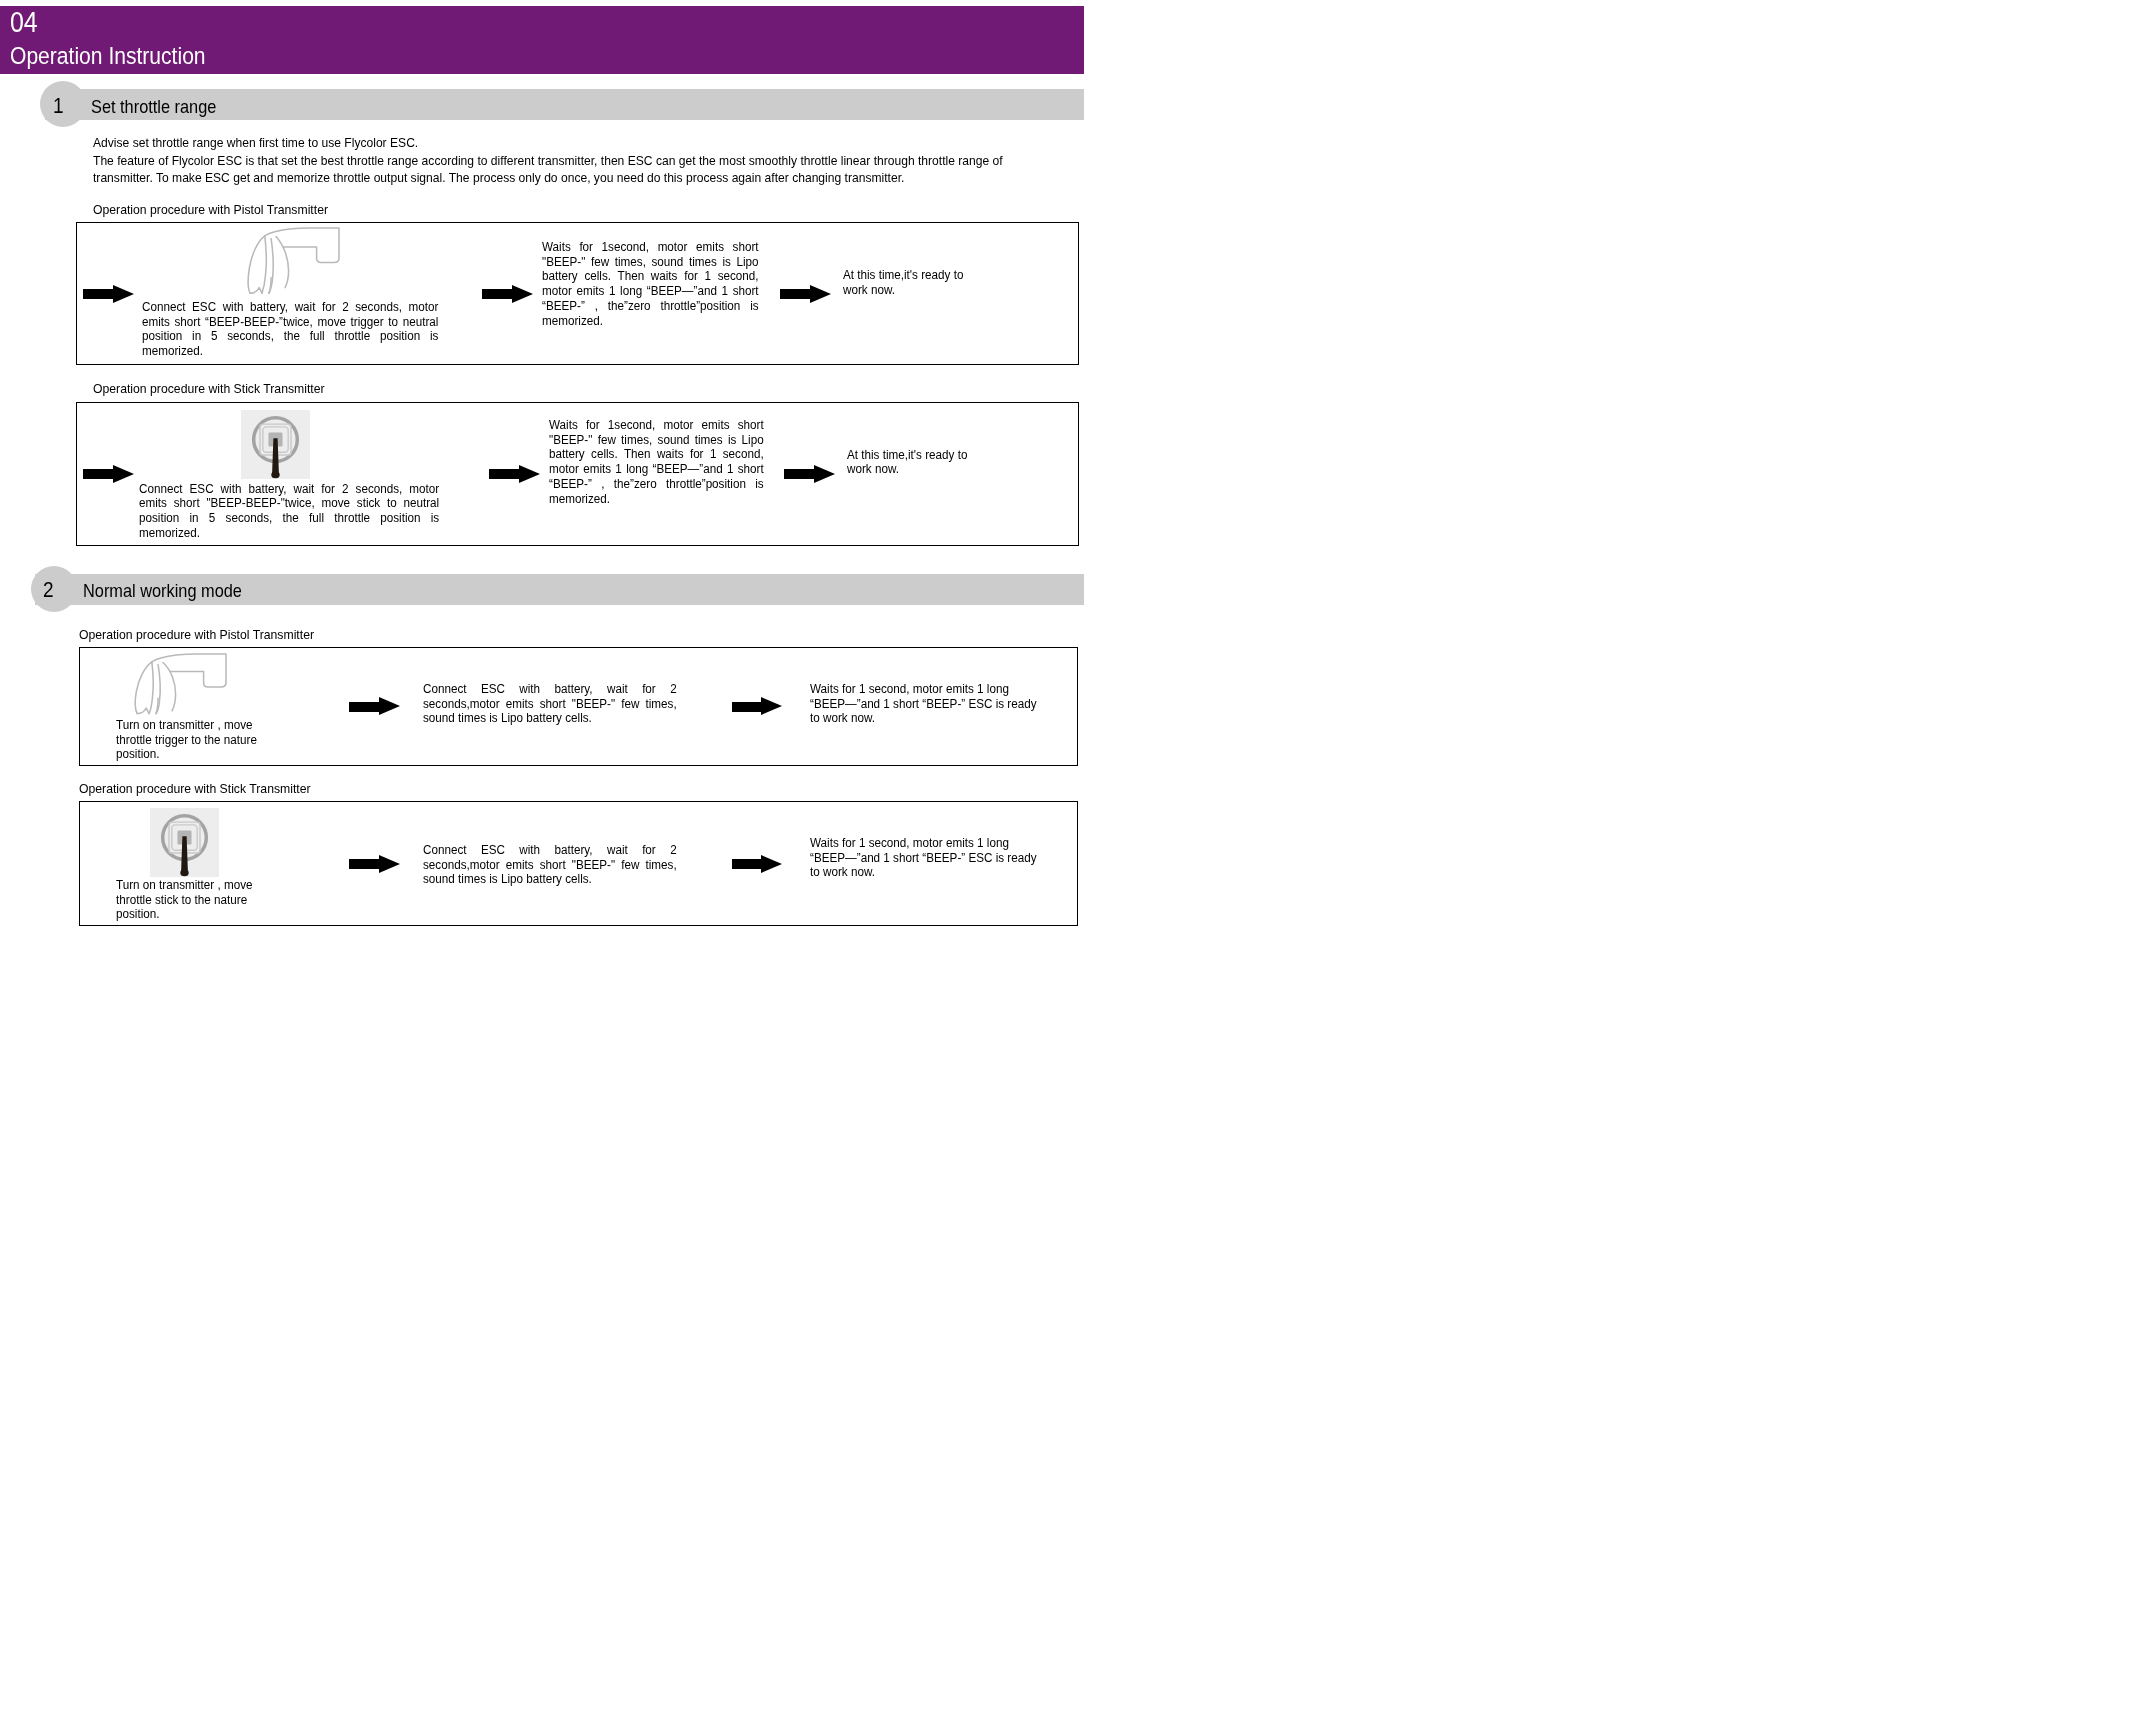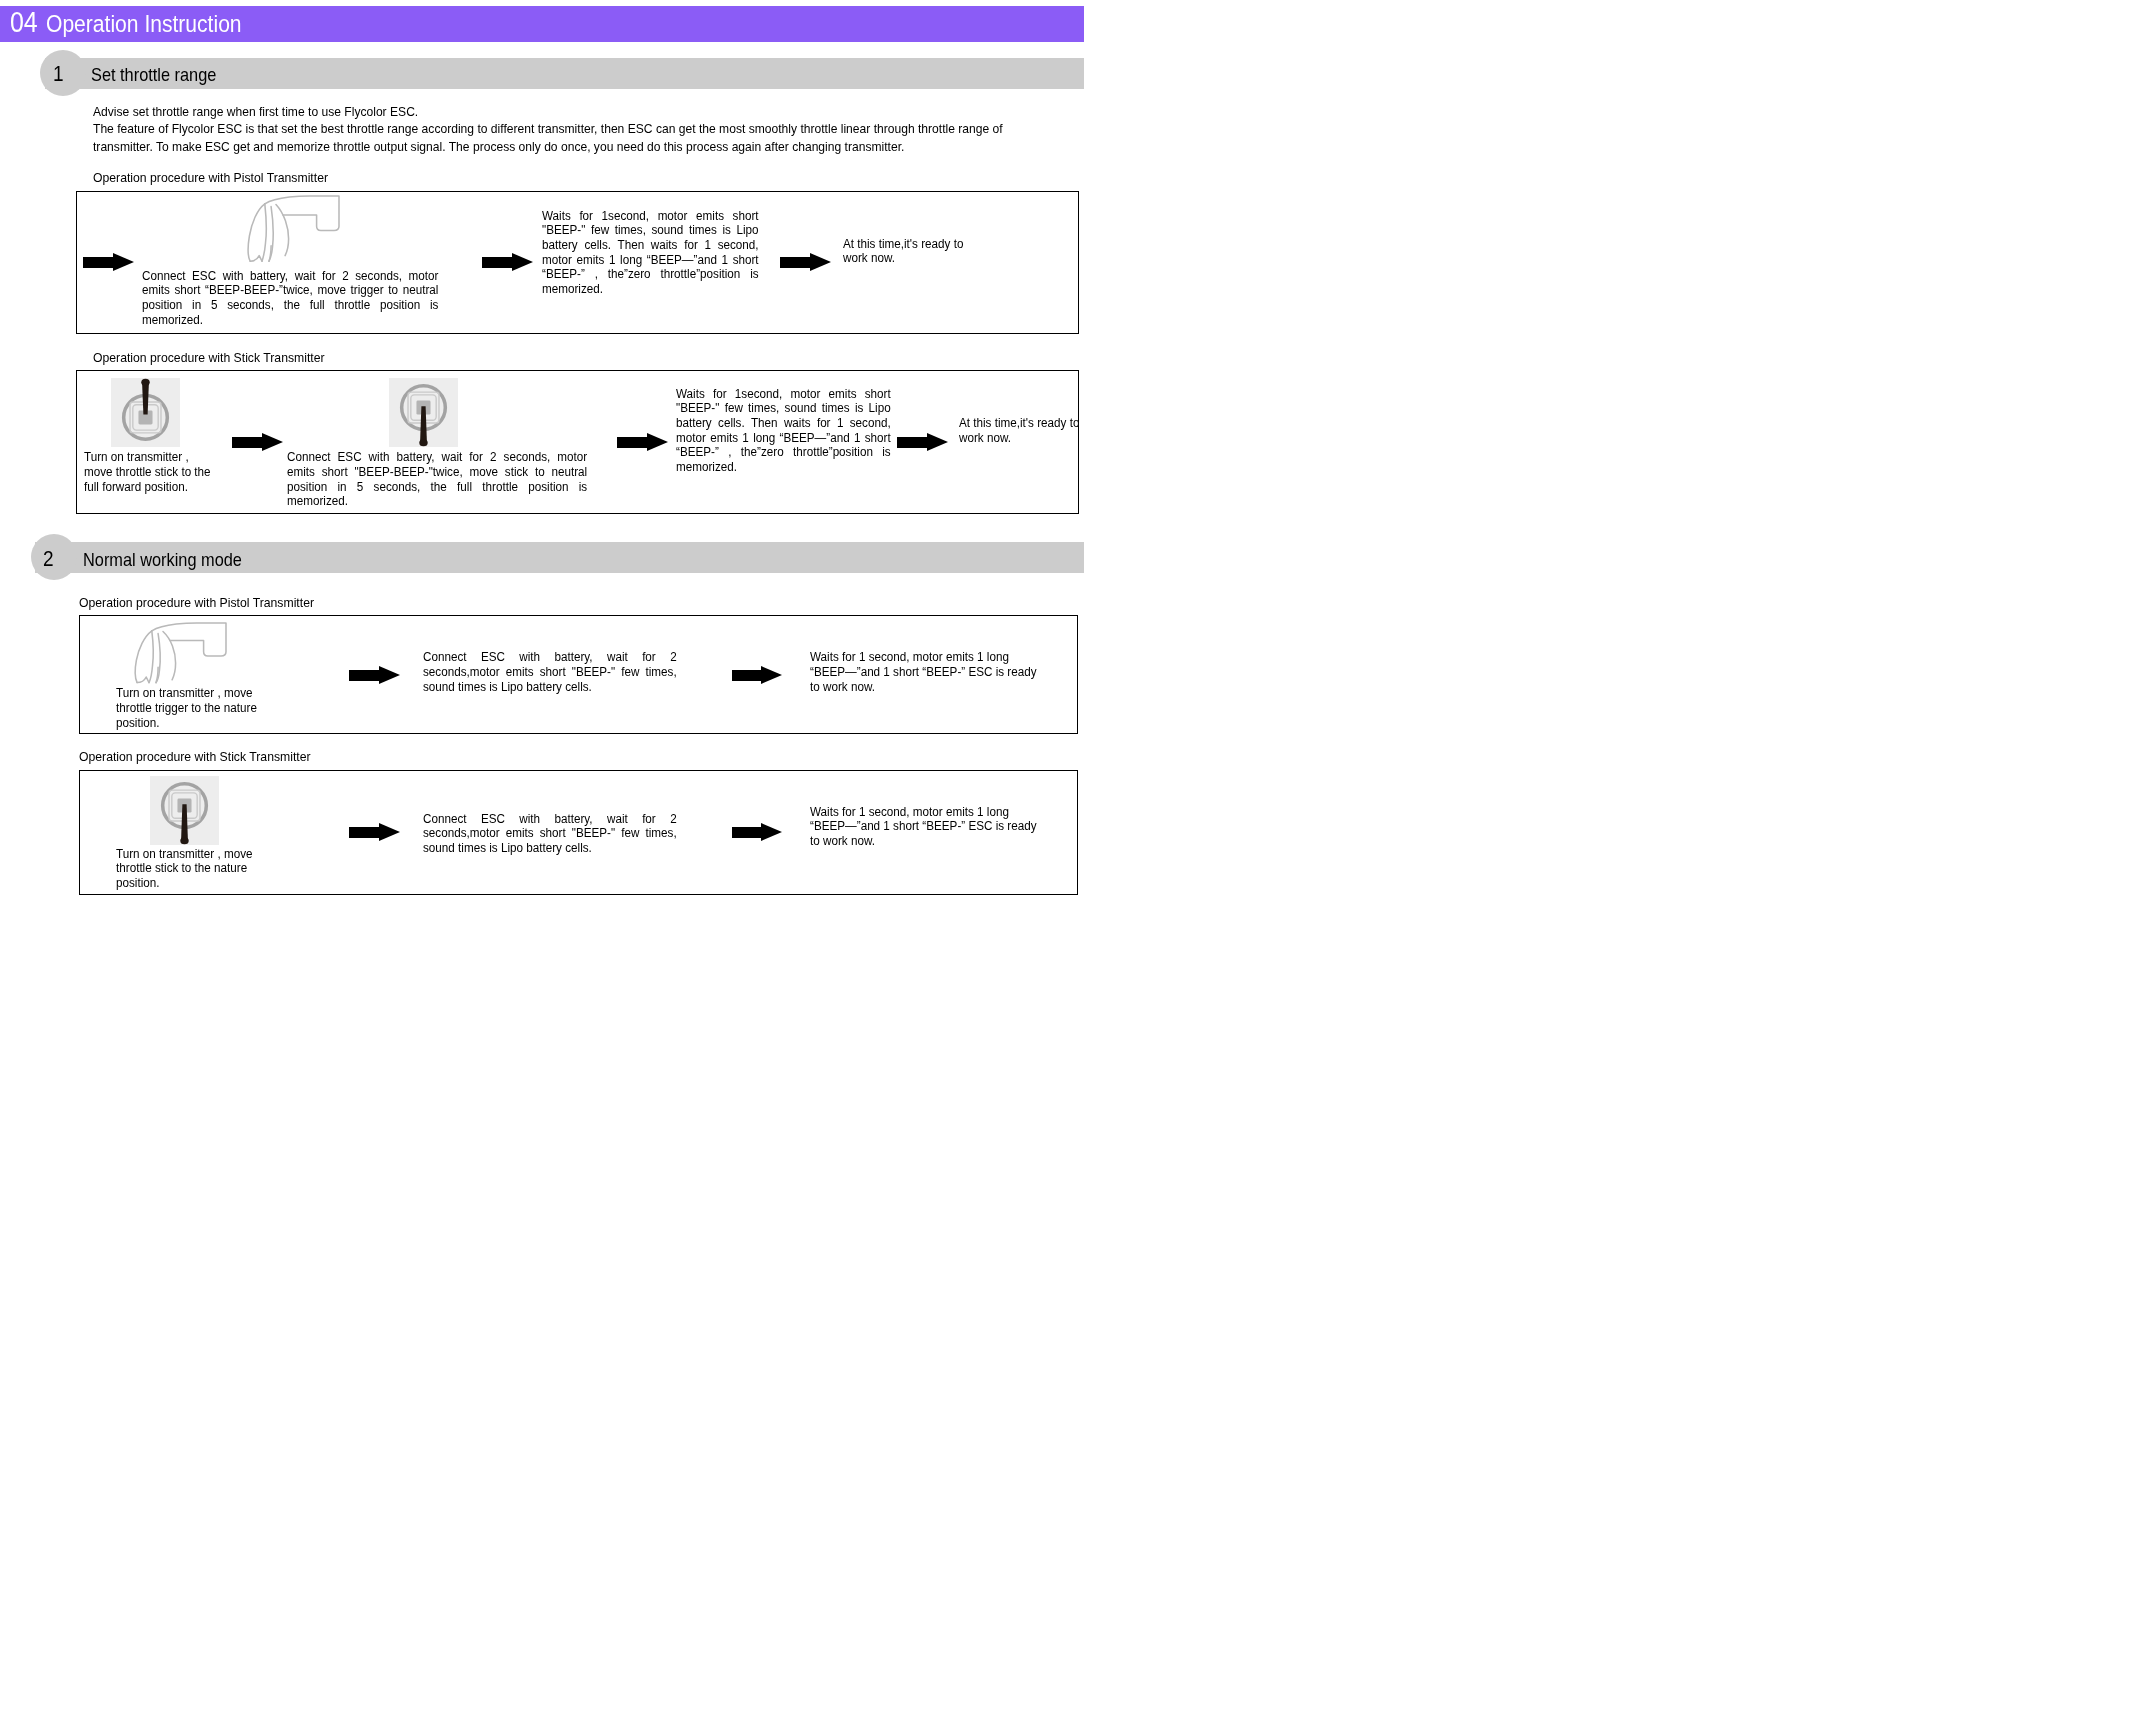--- a/index.html
+++ b/index.html
@@ -8,25 +8,25 @@
     width:1084px;
     background:#ffffff;
     font-family:"Liberation Sans","DejaVu Sans",sans-serif;
     color:#000;
     -webkit-font-smoothing:antialiased;
   }
   .page{position:relative;width:1084px;min-height:879px;overflow:hidden;}
 
   
   .chapter-bar{
-    background:#8b5cf6;color:#fff;
+    background:#701a75;color:#fff;
     margin:5.6px 0 0 0;
     padding:2.8px 0 4.9px 9.8px;
     display:flex;align-items:baseline;gap:7px;
-    width:1084px;box-sizing:border-box;
+    width:1084px;box-sizing:border-box;flex-direction:column;
   }
   .chapter-num{
     font-size:29px;line-height:1;font-weight:400;
     letter-spacing:0px;transform:scaleX(.86);transform-origin:left center;
   }
   .chapter-title{
     font-size:24.5px;line-height:1;font-weight:400;
     transform:scaleX(.86);transform-origin:left center;
     margin-left:-2.8px;
   }
@@ -198,35 +198,20 @@
 
     <div class="cell" style="width:137px;height:100%;">
       <div class="cap blk" style="left:7px;top:45px;width:130px;">At this time,it's ready to work now.</div>
     </div>
   </div>
 
   <div class="sub-label p2">Operation procedure with Stick Transmitter</div>
 
   <div class="flowbox fb2">
 
-    <div class="cell" style="width:159px;height:100%;">
-      <div class="blk" style="left:34px;top:7px;">
-        <div class="stickwrap">
-          <svg width="69" height="69" viewBox="0 0 98 98">
-            <circle cx="49" cy="56" r="31" fill="none" stroke="#a3a3a3" stroke-width="5"></circle>
-            <rect x="27" y="34" width="44" height="44" rx="4" fill="none" stroke="#c9c9c9" stroke-width="2"></rect>
-            <rect x="31" y="38" width="36" height="36" rx="5" fill="none" stroke="#c9c9c9" stroke-width="2"></rect>
-            <rect x="39" y="46" width="20" height="20" rx="2" fill="#b4b4b4"></rect>
-            <path d="M44 3 L54 3 L52 52 L46 52 Z" fill="#221812"></path>
-            <ellipse cx="49" cy="6" rx="6" ry="5" fill="#221812"></ellipse>
-          </svg>
-        </div>
-      </div>
-      <div class="cap blk" style="left:7px;top:79px;width:137px;">Turn on transmitter , move throttle stick to the full forward position.</div>
-    </div>
 
     <div class="cell arrow-cell" style="width:62px;">
       <div class="arrow">
         <div class="shaft"></div>
           <div class="head"></div>
       </div>
     </div>
 
     <div class="cell" style="width:344px;height:100%;">
       <div class="blk" style="left:102px;top:7px;">

